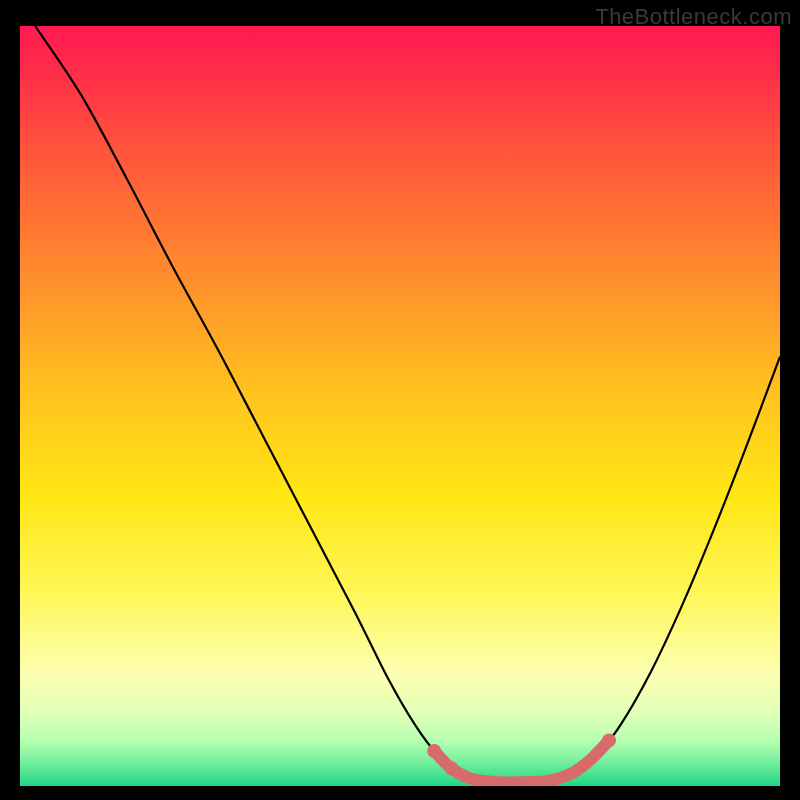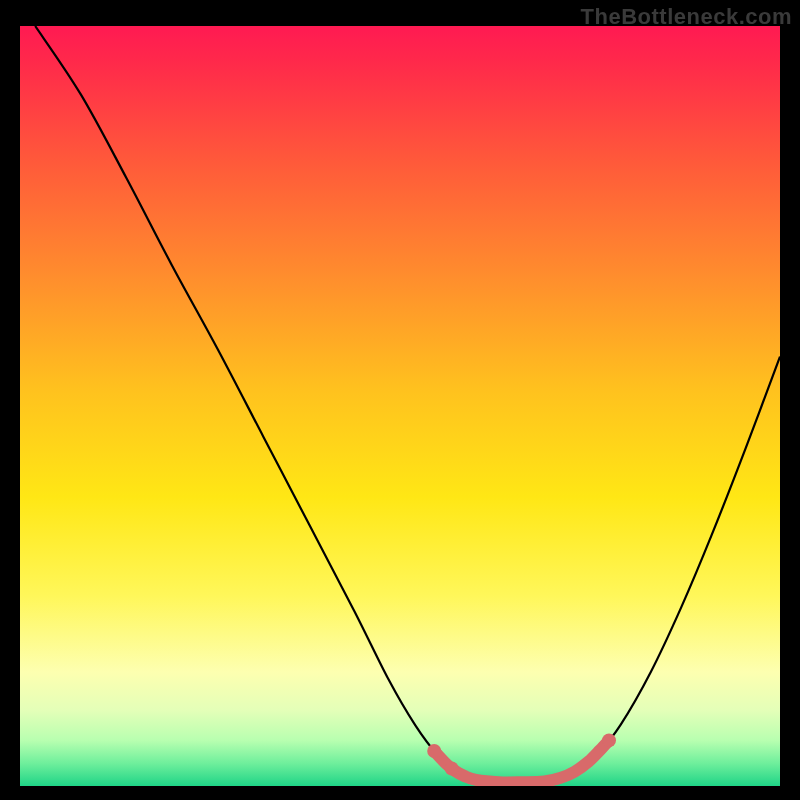--- a/index.html
+++ b/index.html
@@ -1,17 +1,17 @@
 <!DOCTYPE html>
 <html><head>
 <meta charset="utf-8">
 <style>
 body{margin:0;padding:0;background:#000;width:800px;height:800px;font-family:Arial,sans-serif;overflow:hidden}
 .frame{position:relative;width:800px;height:800px;background:#000}
-.watermark{position:absolute;top:4px;right:8px;color:#3a3a3a;font-size:22px;font-weight:700;letter-spacing:.5px}
+.watermark{position:absolute;top:4px;right:8px;color:#3a3a3a;font-size:22px;font-weight:400;letter-spacing:.5px}
 .plot{position:absolute;left:20px;top:26px;width:760px;height:760px}
 svg{display:block}
 </style>
 </head>
 <body>
 <div class="frame">
 <div class="watermark">TheBottleneck.com</div>
 <div class="plot">
 <svg id="chartsvg" width="760" height="760" viewBox="0 0 760 760" preserveAspectRatio="none">
         <defs>

